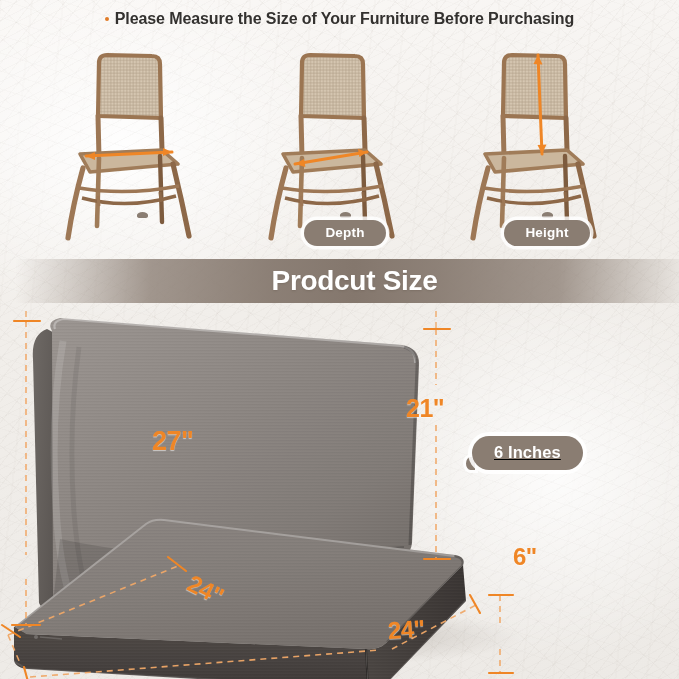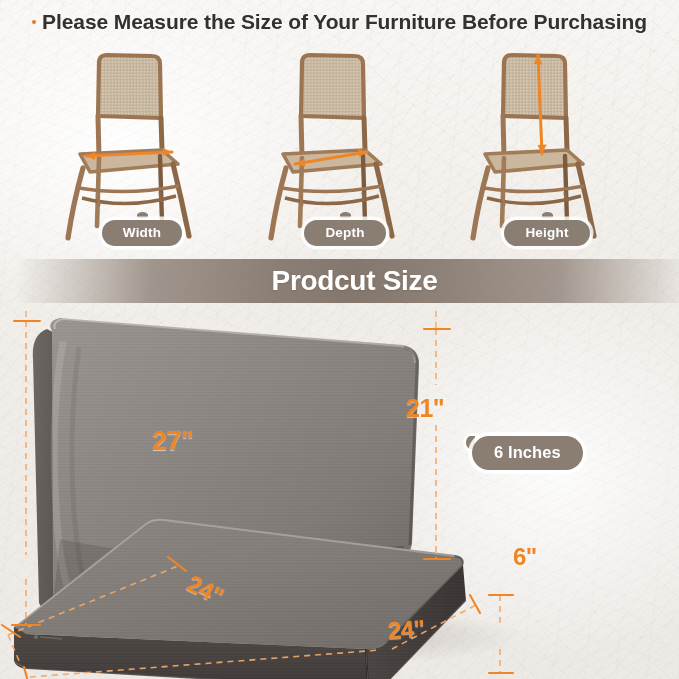--- a/index.html
+++ b/index.html
@@ -62,21 +62,21 @@
     pointer-events: none;
   }
 
   
   .headline {
     position: absolute;
     top: 10px;
     left: 0;
     width: 679px;
     text-align: center;
-    font-size: 21px;
+    font-size: 16px;
     font-weight: 600;
     color: #33312f;
     letter-spacing: -0.1px;
     white-space: nowrap;
   }
   .headline .bullet {
     display: inline-block;
     width: 4px;
     height: 4px;
     border-radius: 50%;
@@ -190,21 +190,22 @@
     transform: rotate(26deg);
     transform-origin: left center;
   }
 
   
   .badge-wrap {
     position: absolute;
     left: 466px;
     top: 436px;
     display: flex;
-    align-items: flex-start;
+    align-items: flex-end;
+    text-decoration: underline;
   }
   .badge-nub {
     width: 9px;
     height: 13px;
     background: #8a7d72;
     border-radius: 50% 0 0 50%;
     margin-right: -3px;
     box-shadow: 0 0 0 3px rgba(255,255,255,0.85);
     position: relative;
     z-index: 1;
@@ -328,21 +329,20 @@
         <g>
           <path d="M91 9 L95 108" stroke="#ef8626" stroke-width="3" stroke-linecap="round"></path>
           <path d="M91 9 l-4.5 9 l9 0.4 z" fill="#ef8626"></path>
           <path d="M95 108 l-4.5 -9 l9 -0.4 z" fill="#ef8626"></path>
         </g>
       </svg>
     </div>
 
     <div class="pill-wrap" style="left:82px; top:166px;">
       <div class="pill-nub"></div>
-      <span class="pill">Width</span>
     </div>
     <div class="pill-wrap" style="left:487px; top:166px;">
       <div class="pill-nub"></div>
       <span class="pill">Height</span>
     </div>
     <div class="pill-wrap" style="left:285px; top:166px;">
       <div class="pill-nub"></div>
       <span class="pill">Depth</span>
     </div>
   </div>

